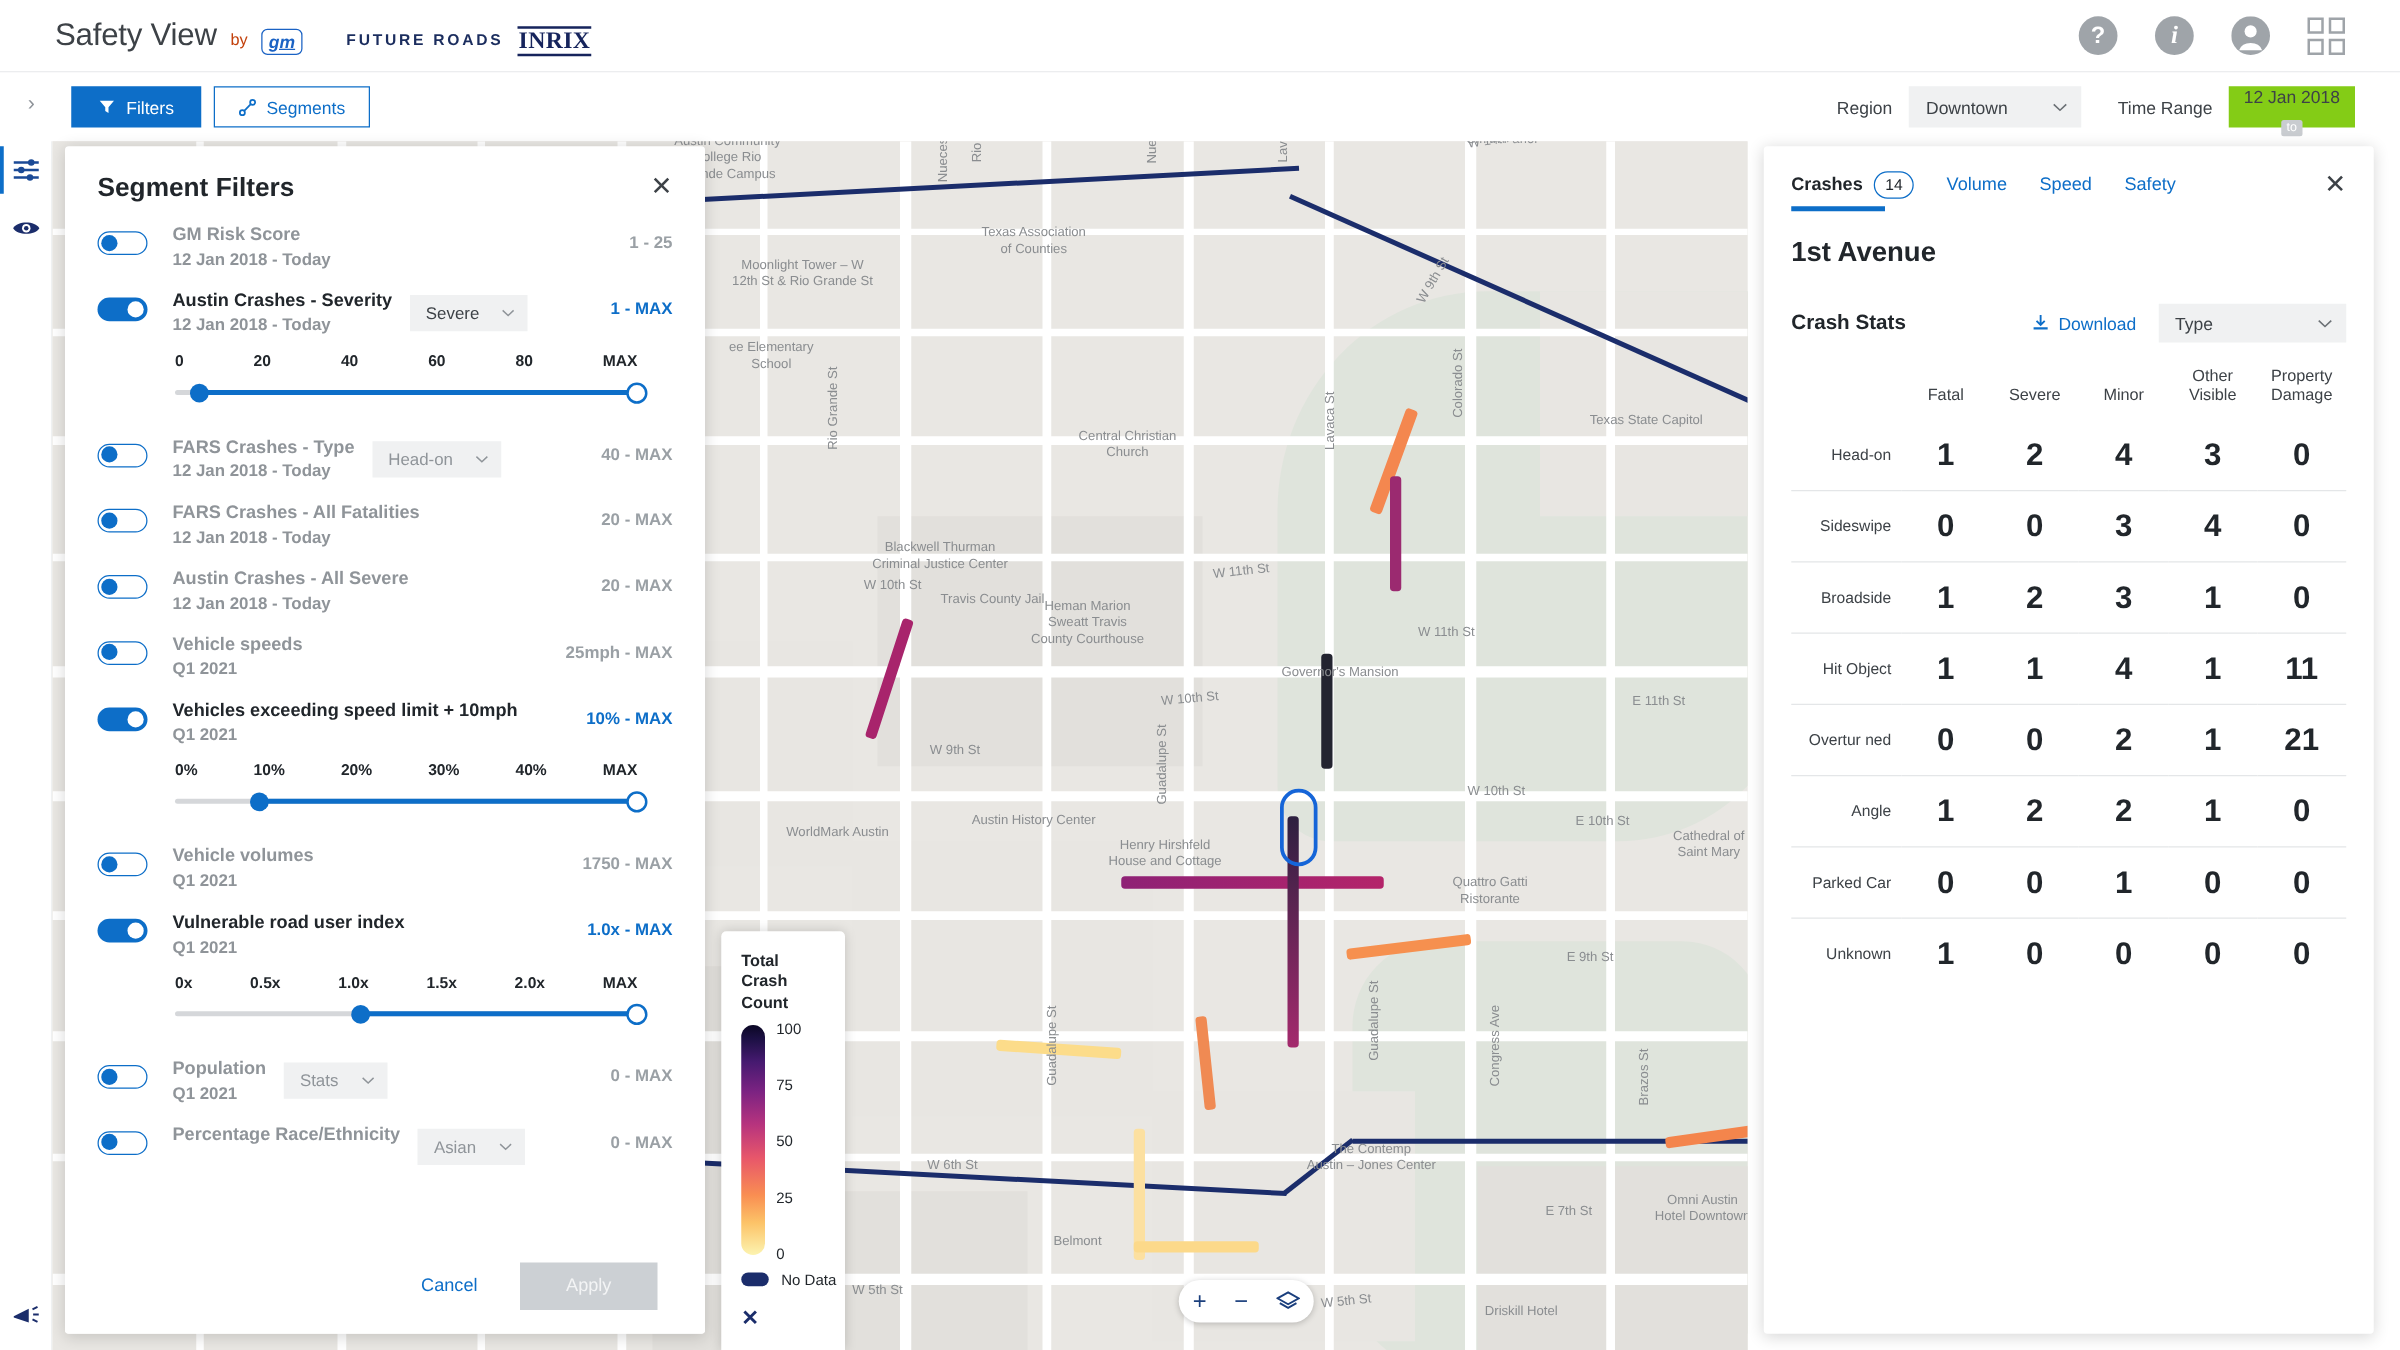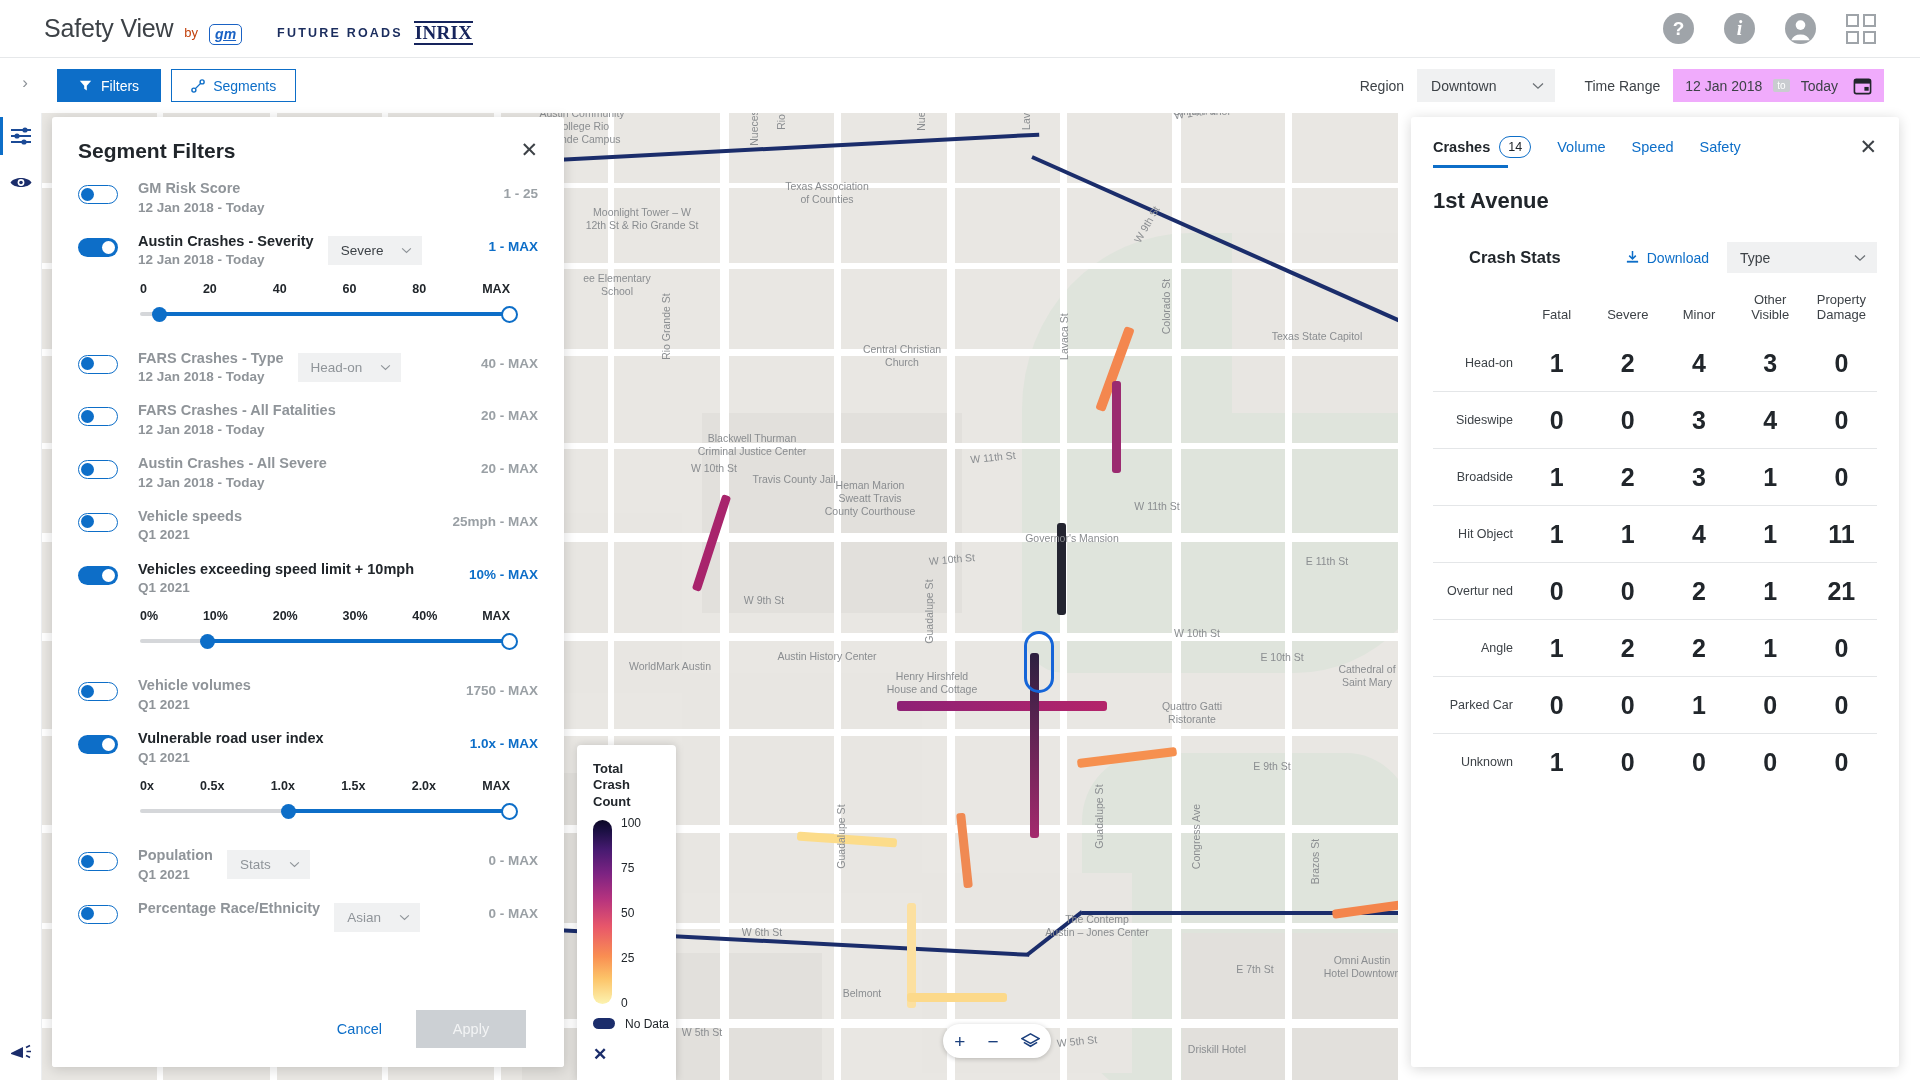--- a/index.html
+++ b/index.html
@@ -67,22 +67,22 @@
     gap: 8px; cursor: pointer; font-family: inherit;
   }
   .subbar-right { margin-left: auto; display: flex; align-items: center; padding-right: 36px; gap: 13px; }
   .field-label { font-size: 14px; color: #3d4247; }
   .sel-box {
     background: #f0f1f2; height: 33px; display: flex; align-items: center;
     padding: 0 11px 0 14px; gap: 36px; font-size: 14px; color: #3d4247; cursor: pointer;
     min-width: 112px; justify-content: space-between;
   }
   .time-box {
-    background: #f0abfc; height: 33px; display: flex; align-items: center;
-    padding: 0 12px; gap: 11px; font-size: 14px; color: #3d4247; cursor: pointer;
+    background: #84cc16; height: 33px; display: flex; align-items: center;
+    padding: 0 12px; gap: 11px; font-size: 14px; color: #3d4247; cursor: pointer; flex-direction: column;
   }
   .to-chip { background: #c9ccd0; color: #fff; font-size: 10px; padding: 1px 4px; border-radius: 2px; }
   .cal-icon { margin-left: 4px; }
 
   
   #leftrail {
     position: absolute; left: 0; top: 113px; width: 42px; height: 967px;
     background: #ffffff; border-right: 1px solid #eceef0;
   }
   .rail-item { width: 42px; height: 46px; display: flex; align-items: center; justify-content: center;
@@ -215,21 +215,21 @@
     content: ''; position: absolute; left: 0; bottom: 0; width: 75px; height: 3.5px; background: #0d6ec8;
   }
   .badge-count {
     border: 1.5px solid #0d6ec8; border-radius: 11px; min-width: 32px; height: 22px;
     display: flex; align-items: center; justify-content: center; font-size: 12.5px;
     color: #21262b; font-weight: 400;
   }
   .rp-close { margin-left: auto; font-size: 21px; color: #3d4247; cursor: pointer; padding-bottom: 10px; }
   .rp-street { font-size: 22px; font-weight: 700; color: #21262b; margin-top: 19px; }
   .rp-statsrow { display: flex; align-items: center; margin-top: 28px; }
-  .rp-statstitle { font-size: 16.5px; font-weight: 700; color: #21262b; margin-left: 36px; }
+  .rp-statstitle { font-size: 16.5px; font-weight: 700; color: #21262b; }
   .rp-download { margin-left: auto; color: #0d6ec8; font-size: 14px; display: flex;
     align-items: center; gap: 7px; cursor: pointer; }
   .rp-typesel {
     background: #f0f1f2; height: 31px; margin-left: 18px; width: 150px;
     display: flex; align-items: center; justify-content: space-between;
     padding: 0 11px 0 13px; font-size: 14px; color: #3d4247; cursor: pointer;
   }
   table.stats { width: 100%; border-collapse: collapse; margin-top: 14px; table-layout: fixed; }
   table.stats th {
     font-size: 13px; color: #3d4247; font-weight: 400; padding: 6px 2px 12px;

